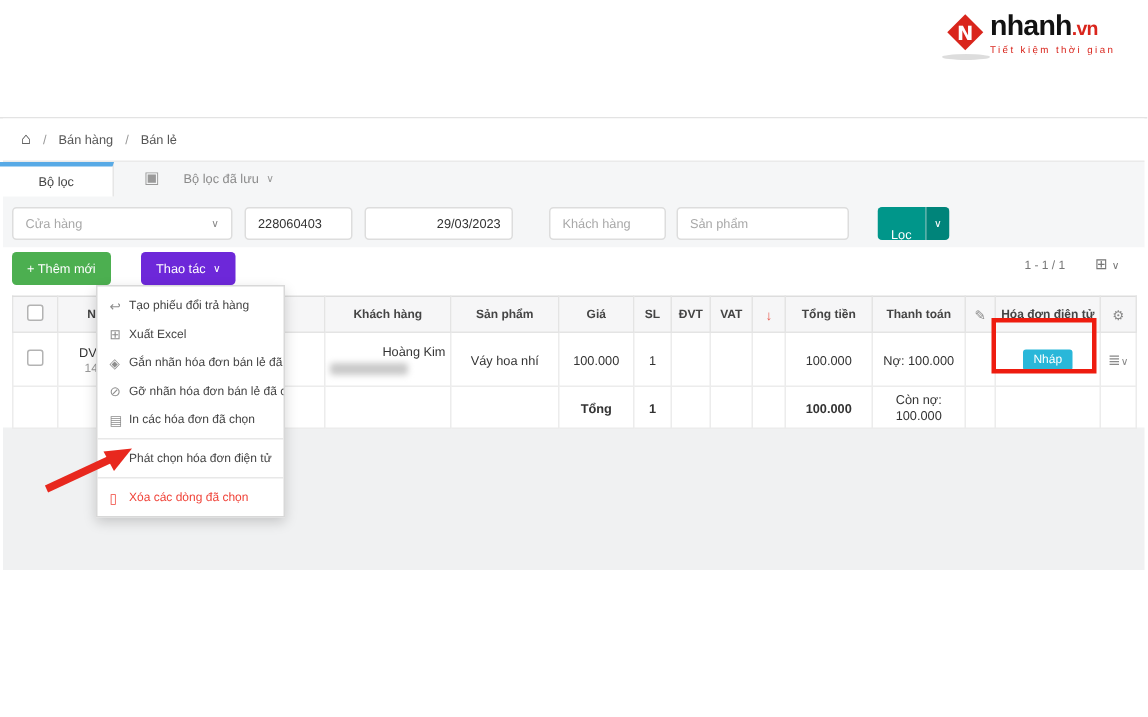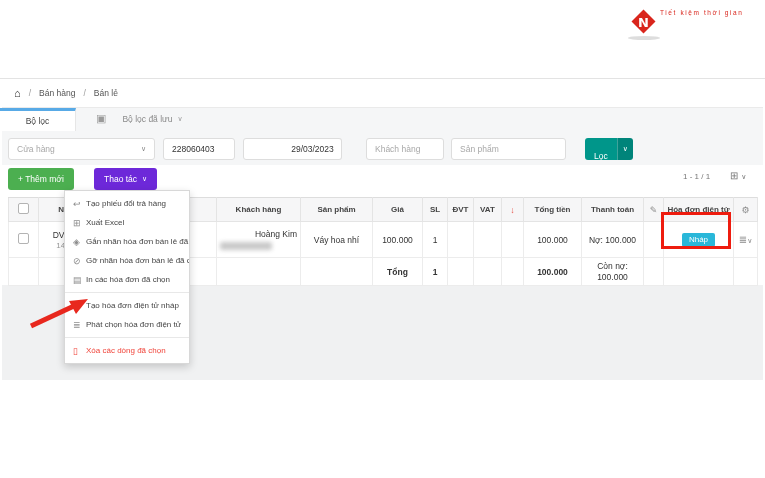--- a/index.html
+++ b/index.html
@@ -89,20 +89,21 @@
 <div class="page">
 
   <div class="logo">
     <div class="logo-icon">
       <svg width="27" height="27" viewBox="0 0 27 27">
         <rect x="5" y="5" width="17" height="17" transform="rotate(45 13.5 13.5)" fill="#d9251c"></rect>
         <text x="13.5" y="18.5" text-anchor="middle" font-size="13" font-weight="bold" fill="#ffffff" font-family="DejaVu Sans, sans-serif">N</text>
       </svg>
     </div>
     <div class="logo-textwrap">
+      <div class="logo-word"><span>nhanh</span><span class="tld">.vn</span></div>
       <div class="logo-tagline">Tiết kiệm thời gian</div>
     </div>
   </div>
   <div class="logo-shadow"></div>
 
   <div class="hr-top"></div>
 
   <div class="breadcrumb-bar">
     <span class="home">⌂</span>
     <span class="sep">/</span>
@@ -261,24 +262,20 @@
       <span class="mi">⊘</span>
       <span>Gỡ nhãn hóa đơn bán lẻ đã chọn</span>
     </div>
     <div class="menu-item">
       <span class="mi">▤</span>
       <span>In các hóa đơn đã chọn</span>
     </div>
     <div class="menu-sep"></div>
     <div class="menu-item">
       <span class="mi">≣</span>
-      <span>Tạo hóa đơn điện tử nháp</span>
-    </div>
-    <div class="menu-item">
-      <span class="mi">≣</span>
       <span>Phát chọn hóa đơn điện tử</span>
     </div>
     <div class="menu-sep"></div>
     <div class="menu-item danger">
       <span class="mi">▯</span>
       <span>Xóa các dòng đã chọn</span>
     </div>
   </div>
 
   <div class="red-rect"></div>

